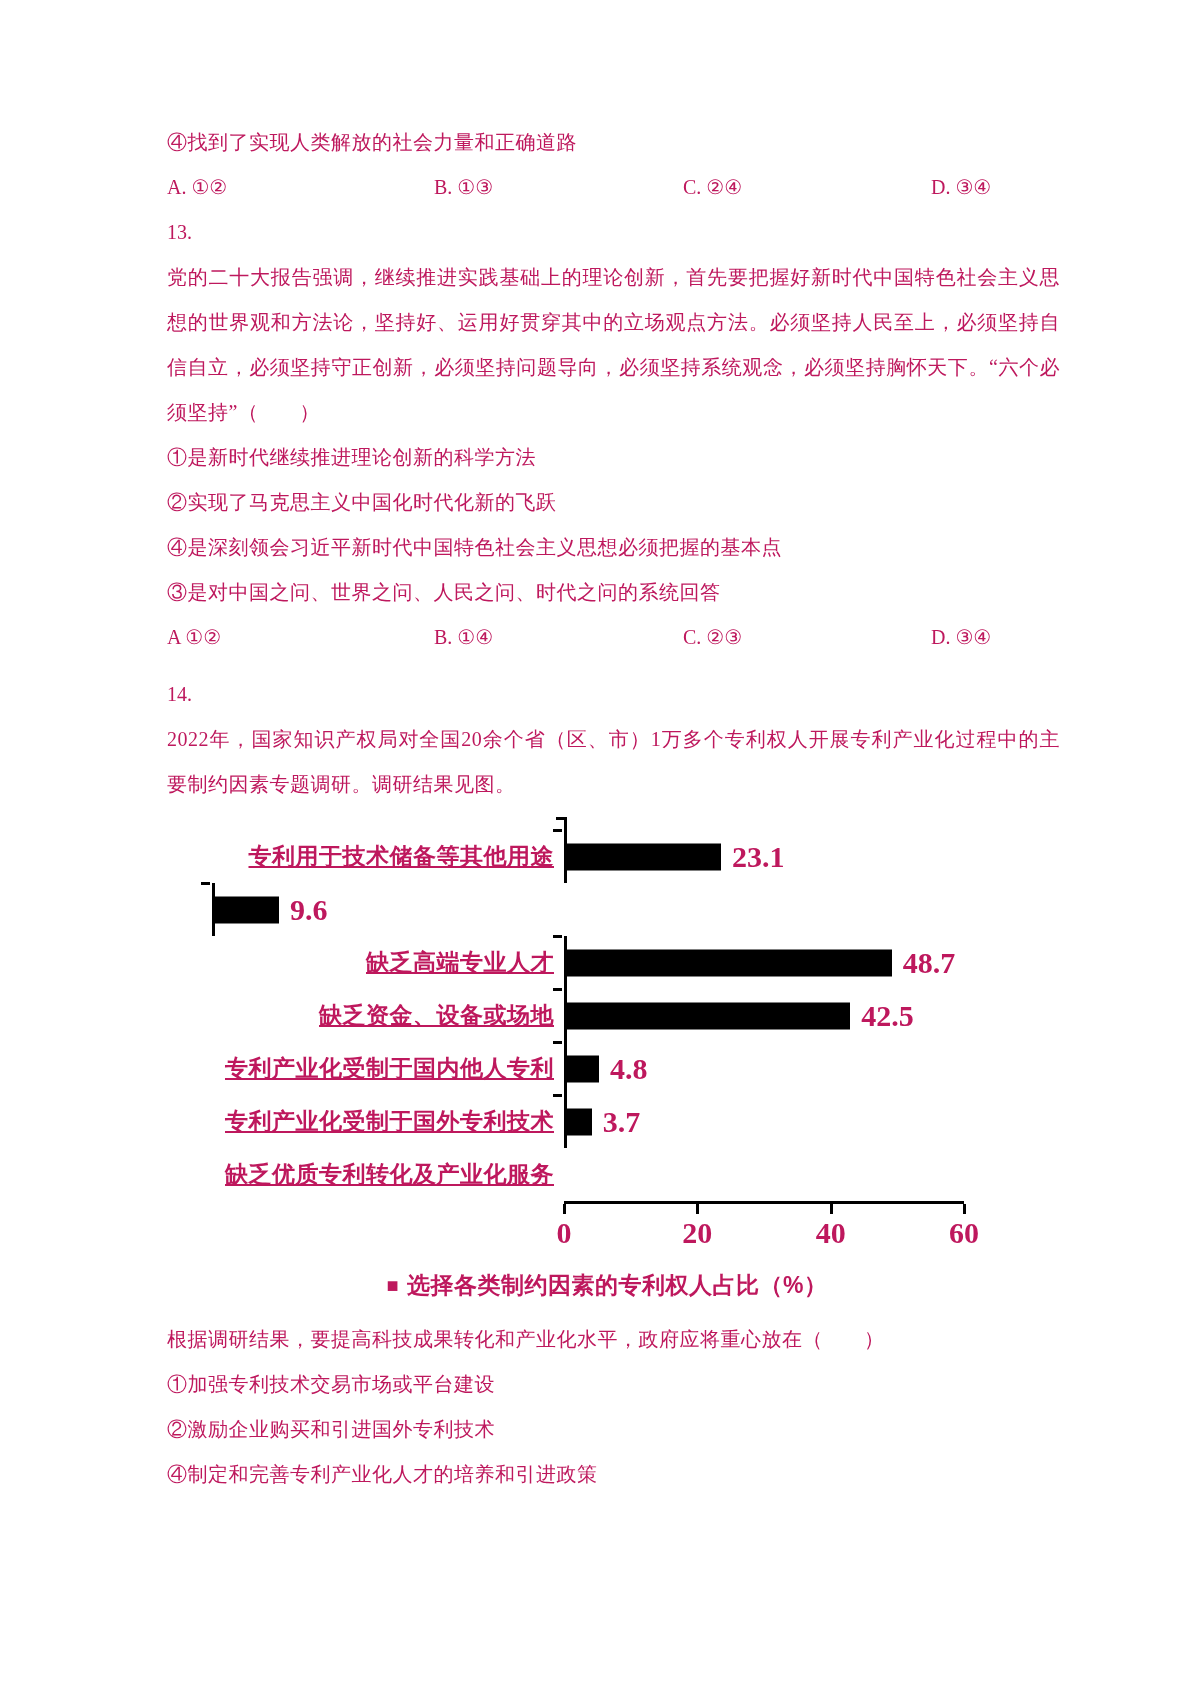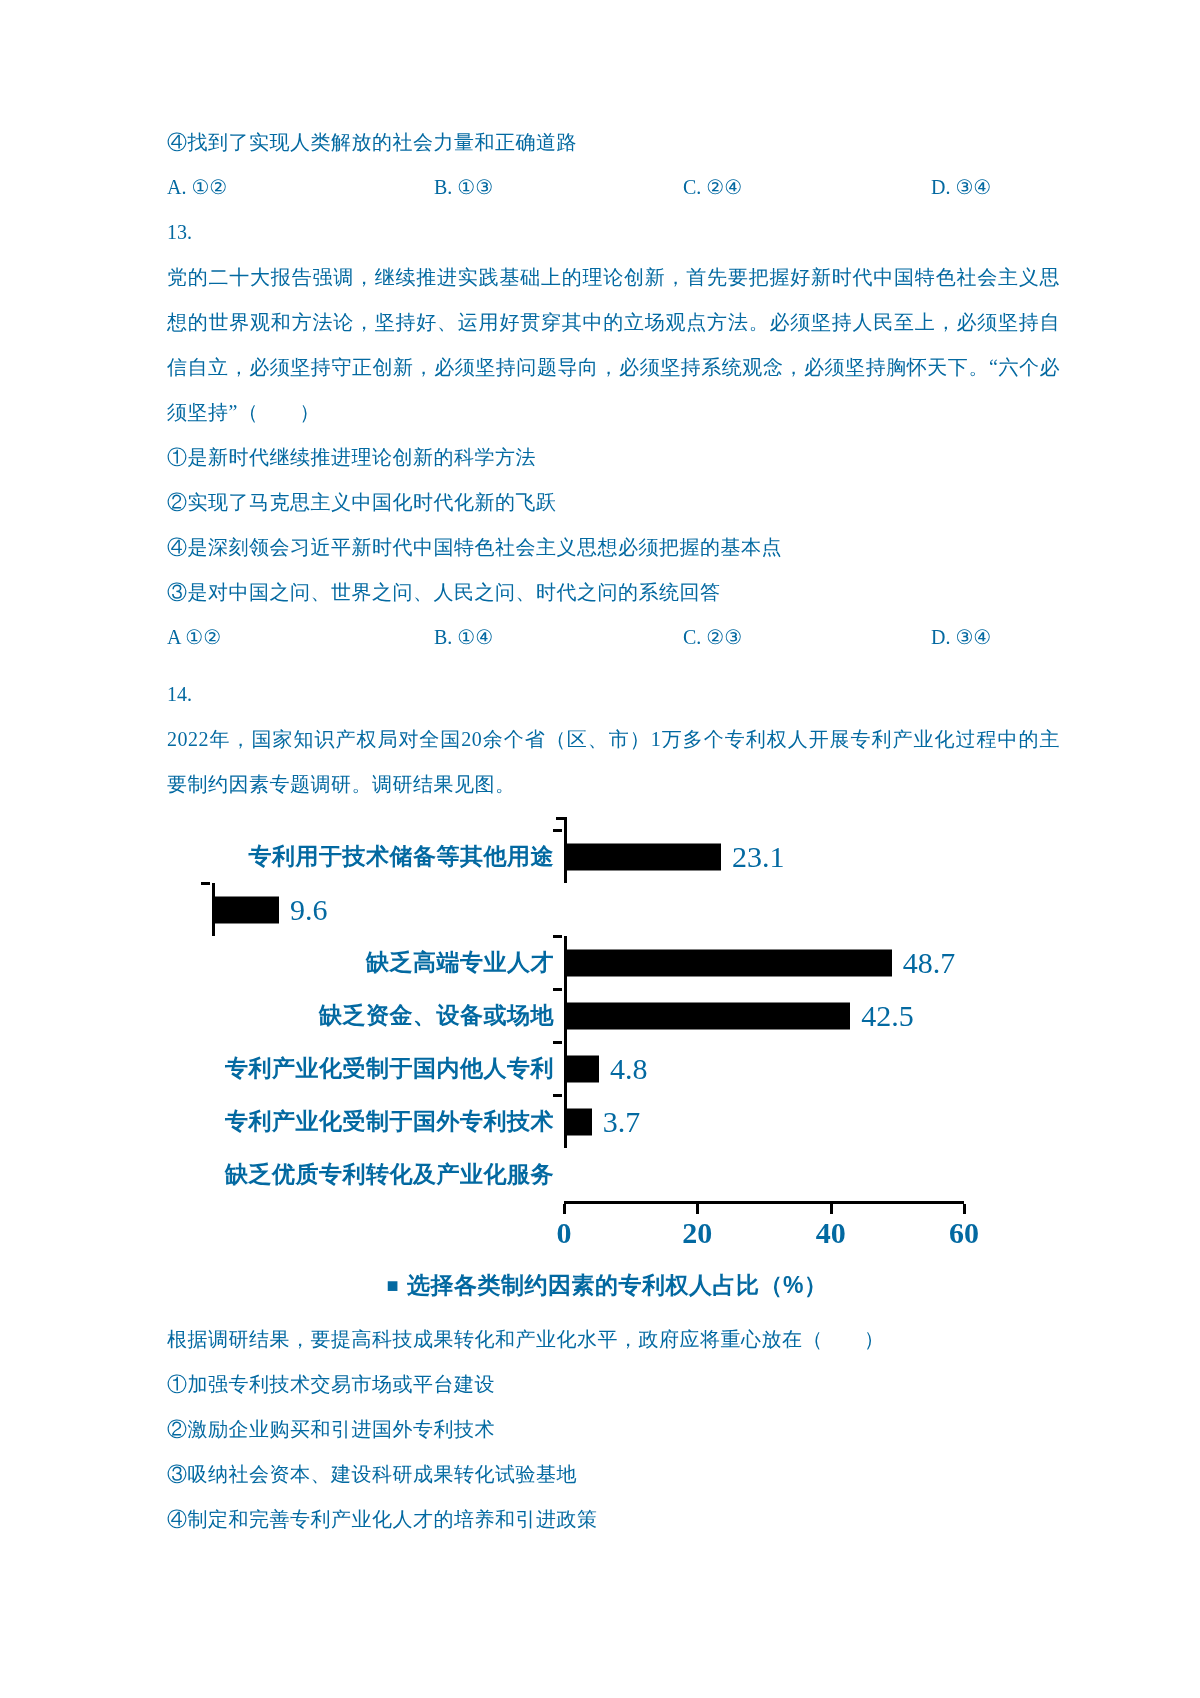--- a/index.html
+++ b/index.html
@@ -2,21 +2,21 @@
 <html><head>
 <meta charset="utf-8">
 <style>
   html, body { margin: 0; padding: 0; background: #888; }
   .page {
     position: relative;
     width: 1200px;
     height: 1698px;
     margin: 0 auto;
     background: #ffffff;
-    color: #0369a1;
+    color: #be185d;
     font-family: "Liberation Serif", "DejaVu Serif", serif;
     font-size: 20px;
     box-sizing: border-box;
     padding: 120px 140px 0 167px;
     overflow: hidden;
   }
   .para {
     line-height: 45px;
     margin: 0;
     text-align: justify;
@@ -66,20 +66,21 @@
   .chart-label {
     width: 352px;
     box-sizing: border-box;
     padding-right: 10px;
     text-align: right;
     font-family: "Liberation Sans", "DejaVu Sans", sans-serif;
     font-weight: bold;
     font-size: 23px;
     letter-spacing: 0.5px;
     white-space: nowrap;
+    text-decoration: underline;
   }
   .chart-plot {
     position: relative;
     width: 400px;
     height: 53px;
     border-left: 3px solid #000;
     flex: none;
   }
   .chart-plot::before {           
     content: "";
@@ -92,21 +93,21 @@
     position: absolute;
     left: 0; top: 50%;
     transform: translateY(-50%);
     height: 27px;
   }
   .chart-value {
     position: absolute;
     top: 50%;
     transform: translateY(-50%);
     font-family: "Liberation Serif", "DejaVu Serif", serif;
-    font-weight: normal;
+    font-weight: bold;
     font-size: 30px;
     white-space: nowrap;
   }
   .chart-xaxis {
     margin-left: 352px;
     width: 400px;
     border-top: 3px solid #000;
     position: relative;
     height: 58px;
   }
@@ -236,17 +237,16 @@
     <div class="chart-legend">
       <span class="legend-swatch">■</span><span>选择各类制约因素的专利权人占比（%）</span>
     </div>
   </div>
 
   <p class="para" style="margin-top:16px">根据调研结果，要提高科技成果转化和产业化水平，政府应将重心放在（　　）</p>
 
   <div>
       <p class="line">①加强专利技术交易市场或平台建设</p>
       <p class="line">②激励企业购买和引进国外专利技术</p>
-      <p class="line">③吸纳社会资本、建设科研成果转化试验基地</p>
       <p class="line">④制定和完善专利产业化人才的培养和引进政策</p>
     </div>
 
 </div>
 
 </body></html>

